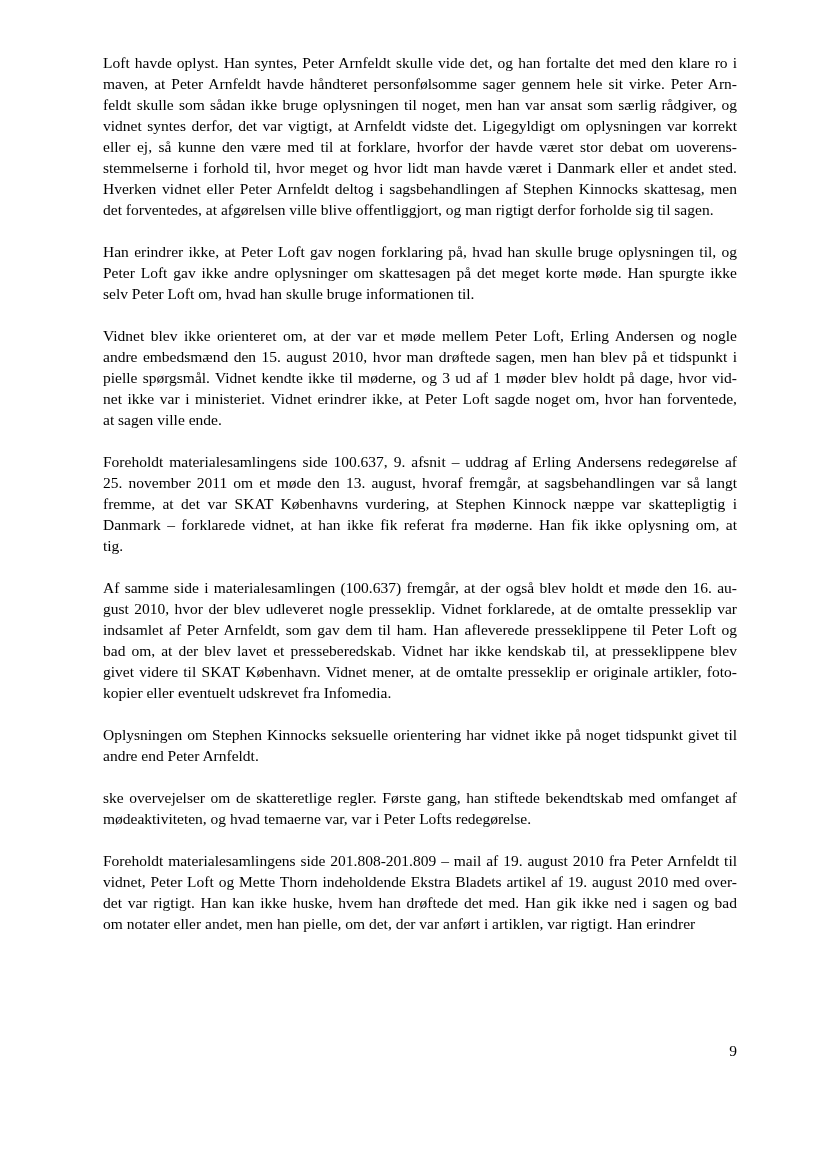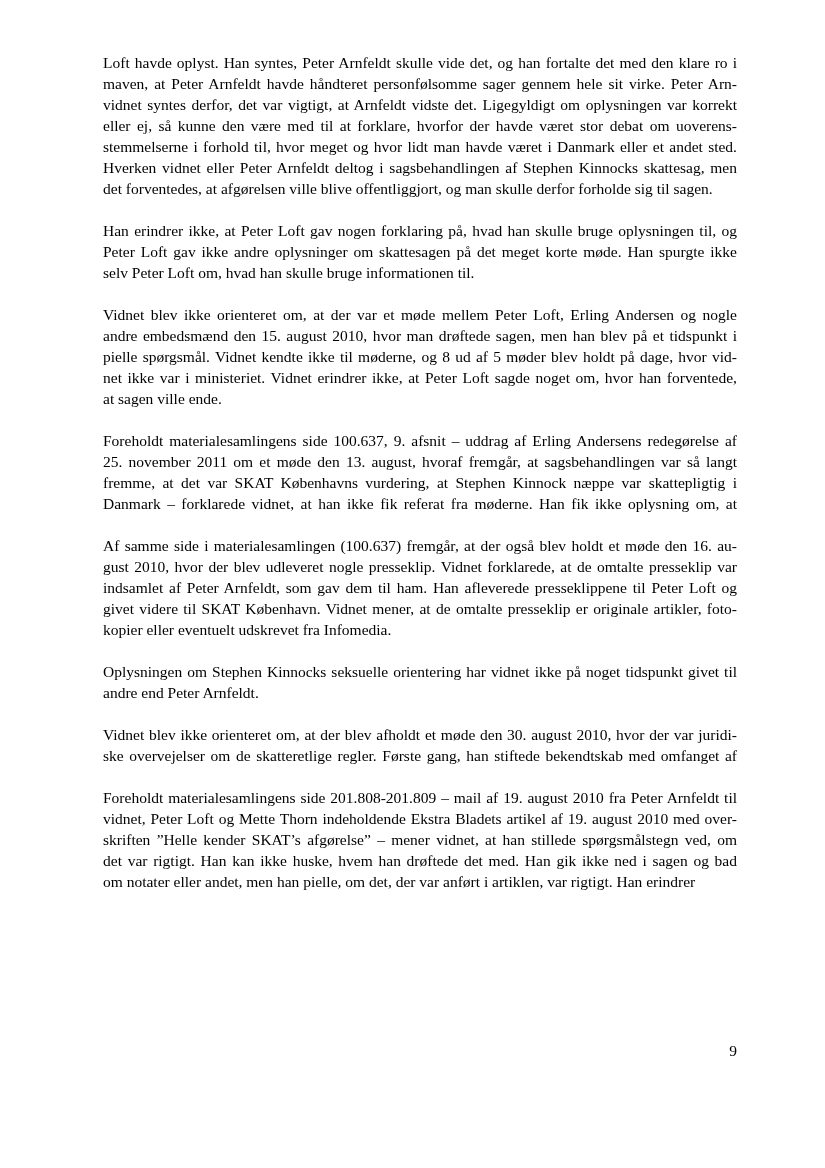--- a/index.html
+++ b/index.html
@@ -48,61 +48,63 @@
   }
 </style>
 </head>
 <body>
 
 <div class="page">
   <div class="doc-body">
       <div class="paragraph">
         <div class="line">Loft havde oplyst. Han syntes, Peter Arnfeldt skulle vide det, og han fortalte det med den klare ro i</div>
         <div class="line">maven, at Peter Arnfeldt havde håndteret personfølsomme sager gennem hele sit virke. Peter Arn-</div>
+        <div class="line">feldt skulle som sådan ikke bruge oplysningen til noget, men han var ansat som særlig rådgiver, og</div>
         <div class="line">vidnet syntes derfor, det var vigtigt, at Arnfeldt vidste det. Ligegyldigt om oplysningen var korrekt</div>
         <div class="line">eller ej, så kunne den være med til at forklare, hvorfor der havde været stor debat om uoverens-</div>
         <div class="line">stemmelserne i forhold til, hvor meget og hvor lidt man havde været i Danmark eller et andet sted.</div>
         <div class="line">Hverken vidnet eller Peter Arnfeldt deltog i sagsbehandlingen af Stephen Kinnocks skattesag, men</div>
-        <div class="line last">det forventedes, at afgørelsen ville blive offentliggjort, og man skulle derfor forholde sig til sagen.</div>
+        <div class="line last">det forventedes, at afgørelsen ville blive offentliggjort, og man rigtigt derfor forholde sig til sagen.</div>
       </div>
       <div class="paragraph">
         <div class="line">Han erindrer ikke, at Peter Loft gav nogen forklaring på, hvad han skulle bruge oplysningen til, og</div>
         <div class="line">Peter Loft gav ikke andre oplysninger om skattesagen på det meget korte møde. Han spurgte ikke</div>
         <div class="line last">selv Peter Loft om, hvad han skulle bruge informationen til.</div>
       </div>
       <div class="paragraph">
         <div class="line">Vidnet blev ikke orienteret om, at der var et møde mellem Peter Loft, Erling Andersen og nogle</div>
         <div class="line">andre embedsmænd den 15. august 2010, hvor man drøftede sagen, men han blev på et tidspunkt i</div>
-        <div class="line">pielle spørgsmål. Vidnet kendte ikke til møderne, og 8 ud af 5 møder blev holdt på dage, hvor vid-</div>
+        <div class="line">pielle spørgsmål. Vidnet kendte ikke til møderne, og 3 ud af 1 møder blev holdt på dage, hvor vid-</div>
         <div class="line">net ikke var i ministeriet. Vidnet erindrer ikke, at Peter Loft sagde noget om, hvor han forventede,</div>
         <div class="line last">at sagen ville ende.</div>
       </div>
       <div class="paragraph">
         <div class="line">Foreholdt materialesamlingens side 100.637, 9. afsnit – uddrag af Erling Andersens redegørelse af</div>
         <div class="line">25. november 2011 om et møde den 13. august, hvoraf fremgår, at sagsbehandlingen var så langt</div>
         <div class="line">fremme, at det var SKAT Københavns vurdering, at Stephen Kinnock næppe var skattepligtig i</div>
         <div class="line">Danmark – forklarede vidnet, at han ikke fik referat fra møderne. Han fik ikke oplysning om, at</div>
+        <div class="line last">tig.</div>
       </div>
       <div class="paragraph">
         <div class="line">Af samme side i materialesamlingen (100.637) fremgår, at der også blev holdt et møde den 16. au-</div>
         <div class="line">gust 2010, hvor der blev udleveret nogle presseklip. Vidnet forklarede, at de omtalte presseklip var</div>
         <div class="line">indsamlet af Peter Arnfeldt, som gav dem til ham. Han afleverede presseklippene til Peter Loft og</div>
+        <div class="line">bad om, at der blev lavet et presseberedskab. Vidnet har ikke kendskab til, at presseklippene blev</div>
         <div class="line">givet videre til SKAT København. Vidnet mener, at de omtalte presseklip er originale artikler, foto-</div>
         <div class="line last">kopier eller eventuelt udskrevet fra Infomedia.</div>
       </div>
       <div class="paragraph">
         <div class="line">Oplysningen om Stephen Kinnocks seksuelle orientering har vidnet ikke på noget tidspunkt givet til</div>
         <div class="line last">andre end Peter Arnfeldt.</div>
       </div>
       <div class="paragraph">
-        <div class="line">Vidnet blev ikke orienteret om, at der blev afholdt et møde den 30. august 2010, hvor der var juridi-</div>
         <div class="line">ske overvejelser om de skatteretlige regler. Første gang, han stiftede bekendtskab med omfanget af</div>
+        <div class="line last">mødeaktiviteten, og hvad temaerne var, var i Peter Lofts redegørelse.</div>
       </div>
       <div class="paragraph">
         <div class="line">Foreholdt materialesamlingens side 201.808-201.809 – mail af 19. august 2010 fra Peter Arnfeldt til</div>
         <div class="line">vidnet, Peter Loft og Mette Thorn indeholdende Ekstra Bladets artikel af 19. august 2010 med over-</div>
-        <div class="line">skriften ”Helle kender SKAT’s afgørelse” – mener vidnet, at han stillede spørgsmålstegn ved, om</div>
         <div class="line">det var rigtigt. Han kan ikke huske, hvem han drøftede det med. Han gik ikke ned i sagen og bad</div>
         <div class="line last">om notater eller andet, men han pielle, om det, der var anført i artiklen, var rigtigt. Han erindrer</div>
       </div>
     </div>
   <div class="page-number">9</div>
 </div>
 
 </body></html>

